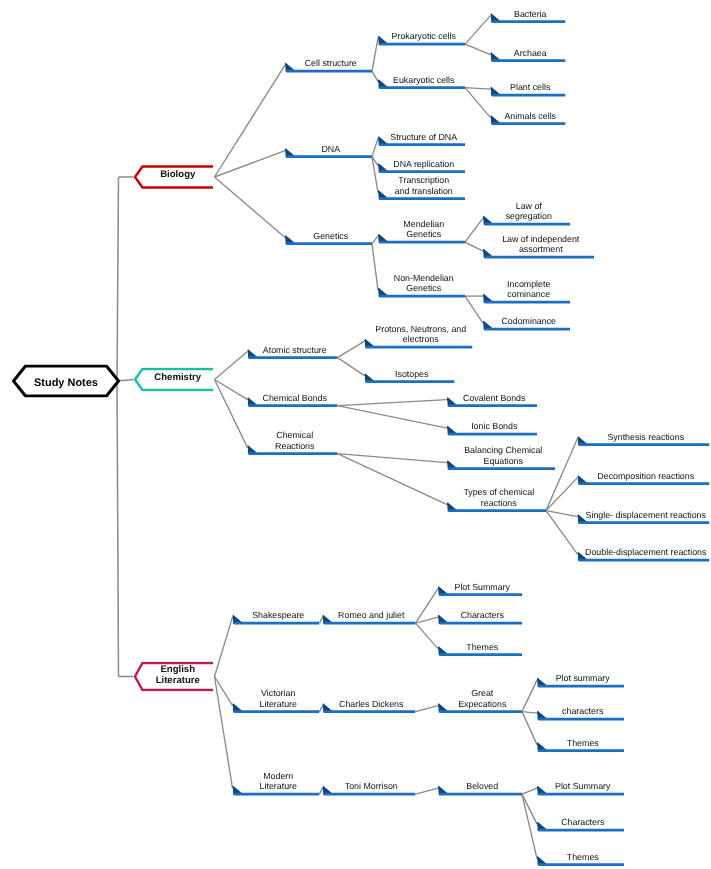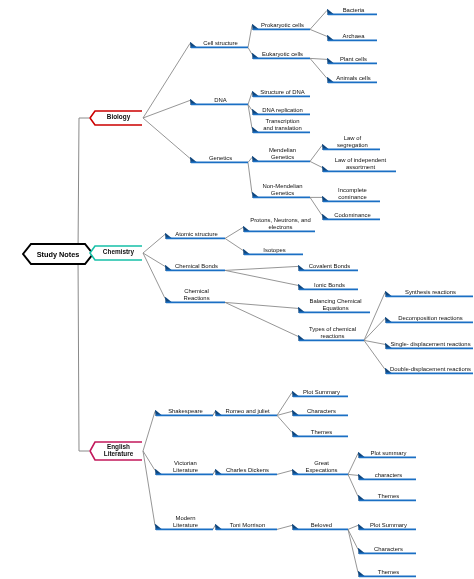--- a/index.html
+++ b/index.html
@@ -119,21 +119,21 @@
       <line x1="277" y1="474.4" x2="292" y2="470.4" stroke="#8A8A8A" stroke-width="0.9" fill="none"></line>
       <line x1="348" y1="474.4" x2="358" y2="453.4" stroke="#8A8A8A" stroke-width="0.9" fill="none"></line>
       <line x1="348" y1="474.4" x2="358" y2="475.4" stroke="#8A8A8A" stroke-width="0.9" fill="none"></line>
       <line x1="348" y1="474.4" x2="358" y2="496.4" stroke="#8A8A8A" stroke-width="0.9" fill="none"></line>
       <line x1="213" y1="529.4" x2="215" y2="525.4" stroke="#8A8A8A" stroke-width="0.9" fill="none"></line>
       <line x1="277" y1="529.4" x2="292" y2="525.4" stroke="#8A8A8A" stroke-width="0.9" fill="none"></line>
       <line x1="348" y1="529.4" x2="358" y2="525.4" stroke="#8A8A8A" stroke-width="0.9" fill="none"></line>
       <line x1="348" y1="529.4" x2="358" y2="549.4" stroke="#8A8A8A" stroke-width="0.9" fill="none"></line>
       <line x1="348" y1="529.4" x2="358" y2="572.4" stroke="#8A8A8A" stroke-width="0.9" fill="none"></line>
     </svg>
-<div class="root-wrap" style="left: 22px; top: 243px; width: 72px; height: 22px;">
+<div class="root-wrap" style="left: 8px; top: 243px; width: 72px; height: 22px;">
       <svg class="root-hex-svg" width="72" height="22" viewBox="0 0 72 22">
         <path d="M 9 1 L 63 1 L 71 11 L 63 21 L 9 21 L 1 11 Z" fill="#ffffff" stroke="#000000" stroke-width="2" stroke-linejoin="miter"></path>
       </svg>
       <div class="root-label">Study Notes</div>
     </div>
     <div class="branch-wrap" style="left: 89px; top: 110px; width: 54px; height: 16px;">
       <svg class="branch-svg" width="54" height="16" viewBox="0 0 54 16">
         <path d="M 53 1 L 6 1 L 1 8 L 6 15 L 53 15" fill="#ffffff" stroke="#CC0000" stroke-width="1.6" stroke-linejoin="miter"></path>
       </svg>
       <div class="branch-label">Biology</div>

